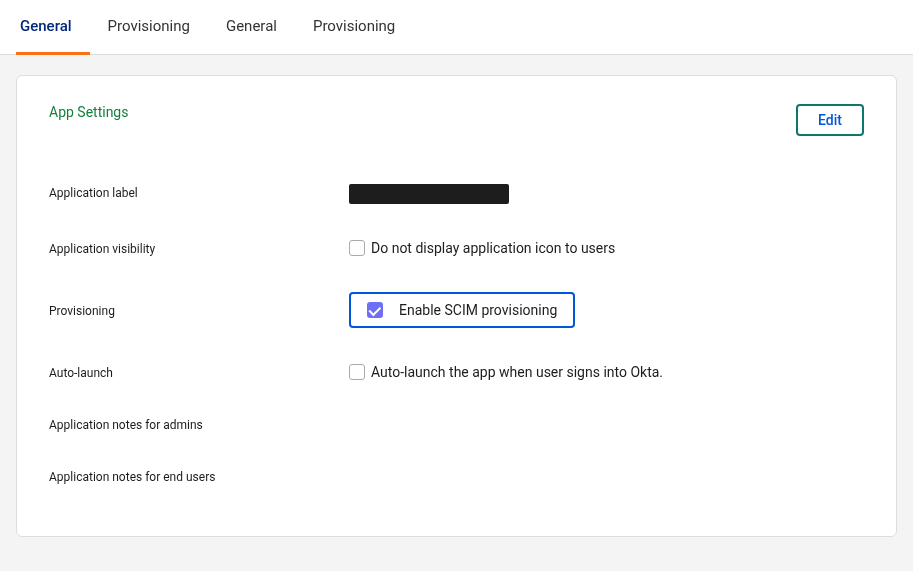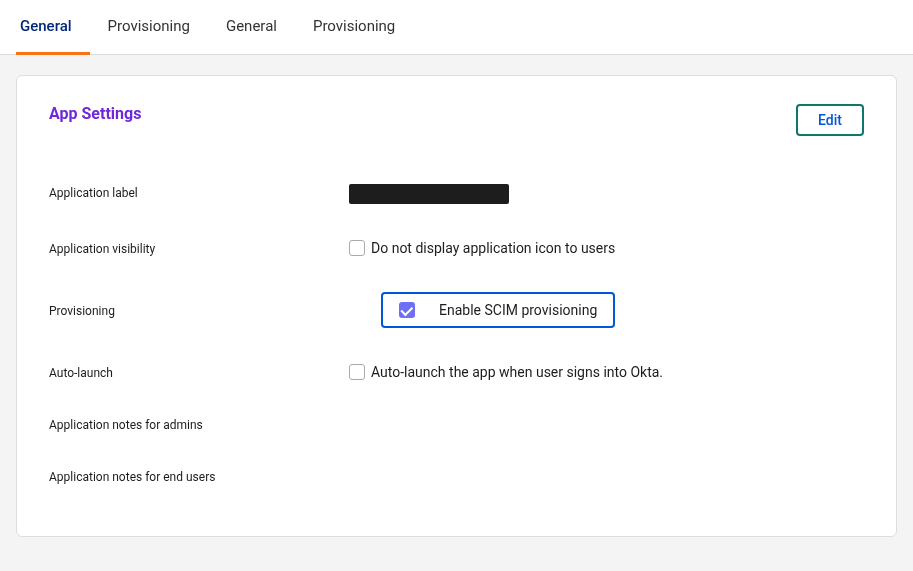--- a/index.html
+++ b/index.html
@@ -61,23 +61,23 @@
     }
 
     .card-header {
       display: flex;
       justify-content: space-between;
       align-items: flex-start;
       margin-bottom: 32px;
     }
 
     .card-title {
-      font-size: 16px;
-      font-weight: 700;
-      color: #6d28d9;
+      font-size: 14px;
+      font-weight: 400;
+      color: #15803d;
     }
 
     .edit-button {
       border: 2px solid #0f766e;
       color: #0057d8;
       background: #fff;
       padding: 6px 20px;
       border-radius: 4px;
       font-size: 14px;
       cursor: pointer;
@@ -132,22 +132,21 @@
       flex-shrink: 0;
       cursor: pointer;
     }
 
     .provisioning-box {
       border: 2px solid #0057d8;
       border-radius: 4px;
       padding: 8px 16px;
       display: flex;
       align-items: center;
-      gap: 24px;
-      margin-left: 32px;
+      gap: 16px;
     }
 
     .checkbox-checked {
       width: 16px;
       height: 16px;
       background: #6e6ef7;
       border-radius: 3px;
       flex-shrink: 0;
       display: flex;
       align-items: center;

